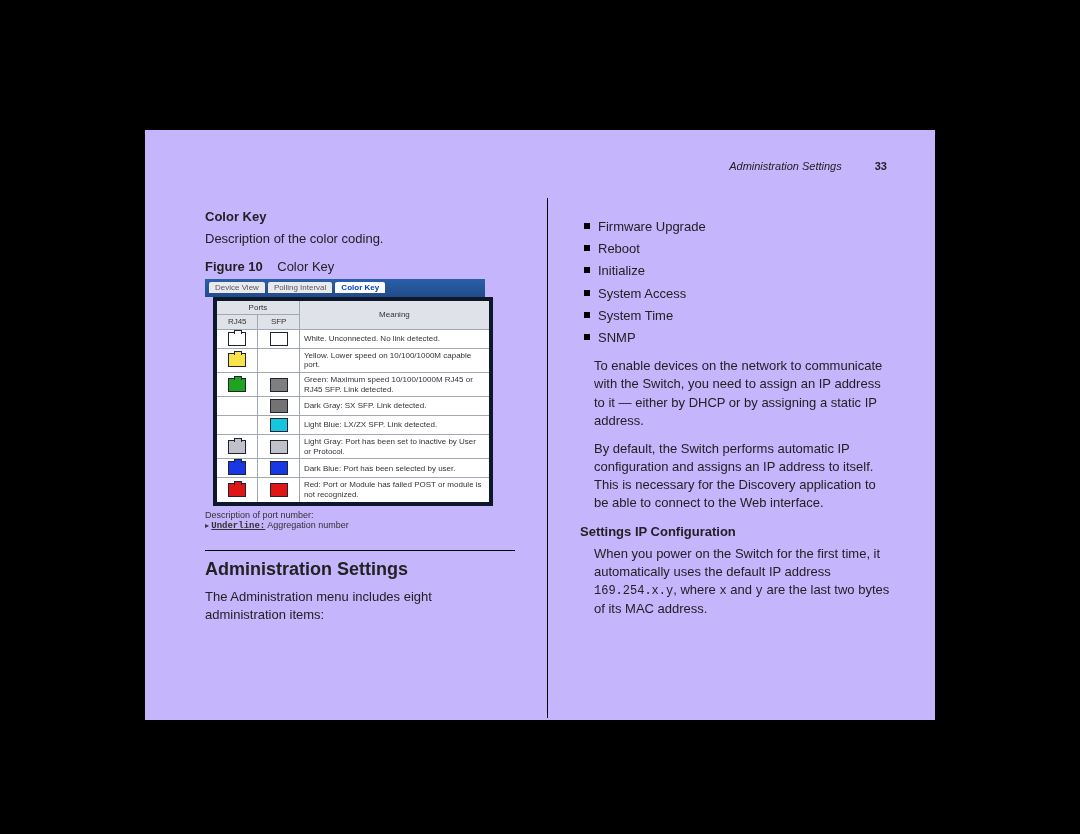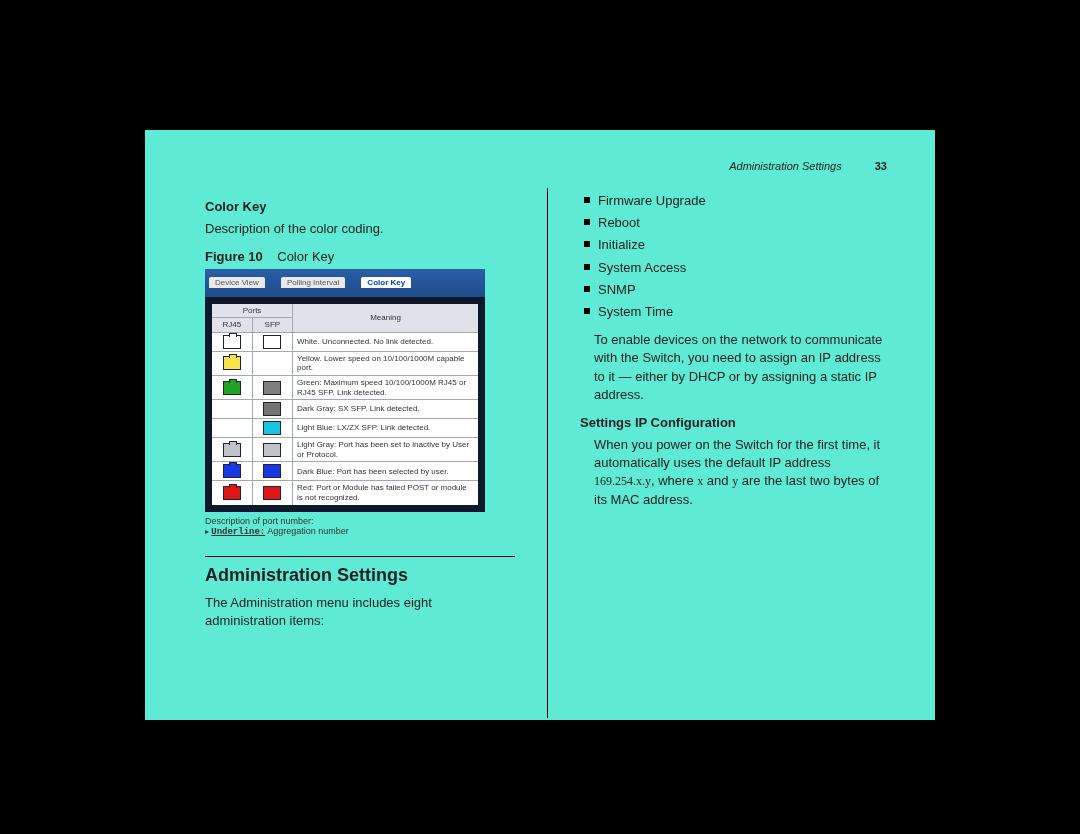--- a/index.html
+++ b/index.html
@@ -9,23 +9,23 @@
     height: 834px;
     background: #000;
     font-family: "Segoe UI", "Helvetica Neue", Arial, sans-serif;
   }
   .page {
     position: absolute;
     left: 145px;
     top: 130px;
     width: 790px;
     height: 590px;
-    background: #5eead4;
+    background: #c4b5fd;
     box-sizing: border-box;
-    padding: 30px 45px 30px 60px;
+    padding: 40px 45px 30px 60px;
   }
   .running-head {
     position: absolute;
     top: 30px;
     right: 48px;
     font-size: 11px;
     color: #222;
   }
   .running-head .title {
     font-style: italic;
@@ -91,42 +91,43 @@
   
   .figbox {
     border: 0;
     font-size: 9px;
     line-height: 1.2;
     width: 280px;
   }
   .tabbar {
     display: flex;
     background: linear-gradient(#2a5faa, #204b88);
-    height: 28px;
+    height: 18px;
     align-items: center;
     padding-left: 4px;
-    gap: 16px;
+    gap: 3px;
   }
   .tab {
     background: #eaeaea;
     color: #556;
     font-size: 8px;
     padding: 1px 6px;
     border-radius: 2px 2px 0 0;
   }
   .tab.active {
     background: #fff;
     color: #0040cc;
     font-weight: 700;
   }
   table.ck {
     border-collapse: collapse;
     width: 100%;
     background: #fff;
-    border: 7px solid #0f172a;
+    border: 4px solid #0f172a;
+    margin-left: 8px;
   }
   table.ck th, table.ck td {
     border: 1px solid #a0a8b4;
     padding: 2px 4px;
     text-align: left;
     vertical-align: middle;
     font-size: 8px;
     color: #333;
   }
   table.ck th {
@@ -162,21 +163,21 @@
   .footnotes {
     font-size: 9px;
     color: #333;
     margin-top: 4px;
   }
   .footnotes .ul { text-decoration: underline; font-weight: 700; font-family: Liberation Mono, monospace;}
   .bullet-tri::before {
     content: "▸ ";
     font-size: 8px;
   }
-  .code { font-family: Liberation Serif, serif; font-size: 12px;}
+  .code { font-family: Liberation Mono, monospace; font-size: 12px;}
 </style>
 </head>
 <body>
 
 <div class="page">
 
   <div class="running-head">
     <span class="title">Administration Settings</span>
     <span class="num">33</span>
   </div>
@@ -288,30 +289,31 @@
         </div>
       </div>
 
       <h2>Administration Settings</h2>
       <p>The Administration menu includes eight administration items:</p>
     </div>
 
     <div class="divider"></div>
 
     <div class="col">
-      <ul class="sq" id="admin-right" style="margin-top:4px;">
+      <ul class="sq" id="admin-right" style="margin-top:20px;">
           <li>Firmware Upgrade</li>
           <li>Reboot</li>
           <li>Initialize</li>
           <li>System Access</li>
+          <li>System Time</li>
           <li>SNMP</li>
-          <li>System Time</li>
         </ul>
 
       <p style="margin-left:14px;">To enable devices on the network to communicate with the Switch, you need to assign an IP address to it — either by DHCP or by assigning a static IP address.</p>
+      <p style="margin-left:14px;">By default, the Switch performs automatic IP configuration and assigns an IP address to itself. This is necessary for the Discovery application to be able to connect to the Web interface.</p>
 
       <h3>Settings IP Configuration</h3>
       <p style="margin-left:14px;">
         <span>When you power on the Switch for the first time, it automatically uses the default IP address </span><span class="code">169.254.x.y</span><span>, where </span><span class="code">x</span><span> and </span><span class="code">y</span><span> are the last two bytes of its MAC address.</span>
       </p>
     </div>
   </div>
 </div>
 
 </body></html>

